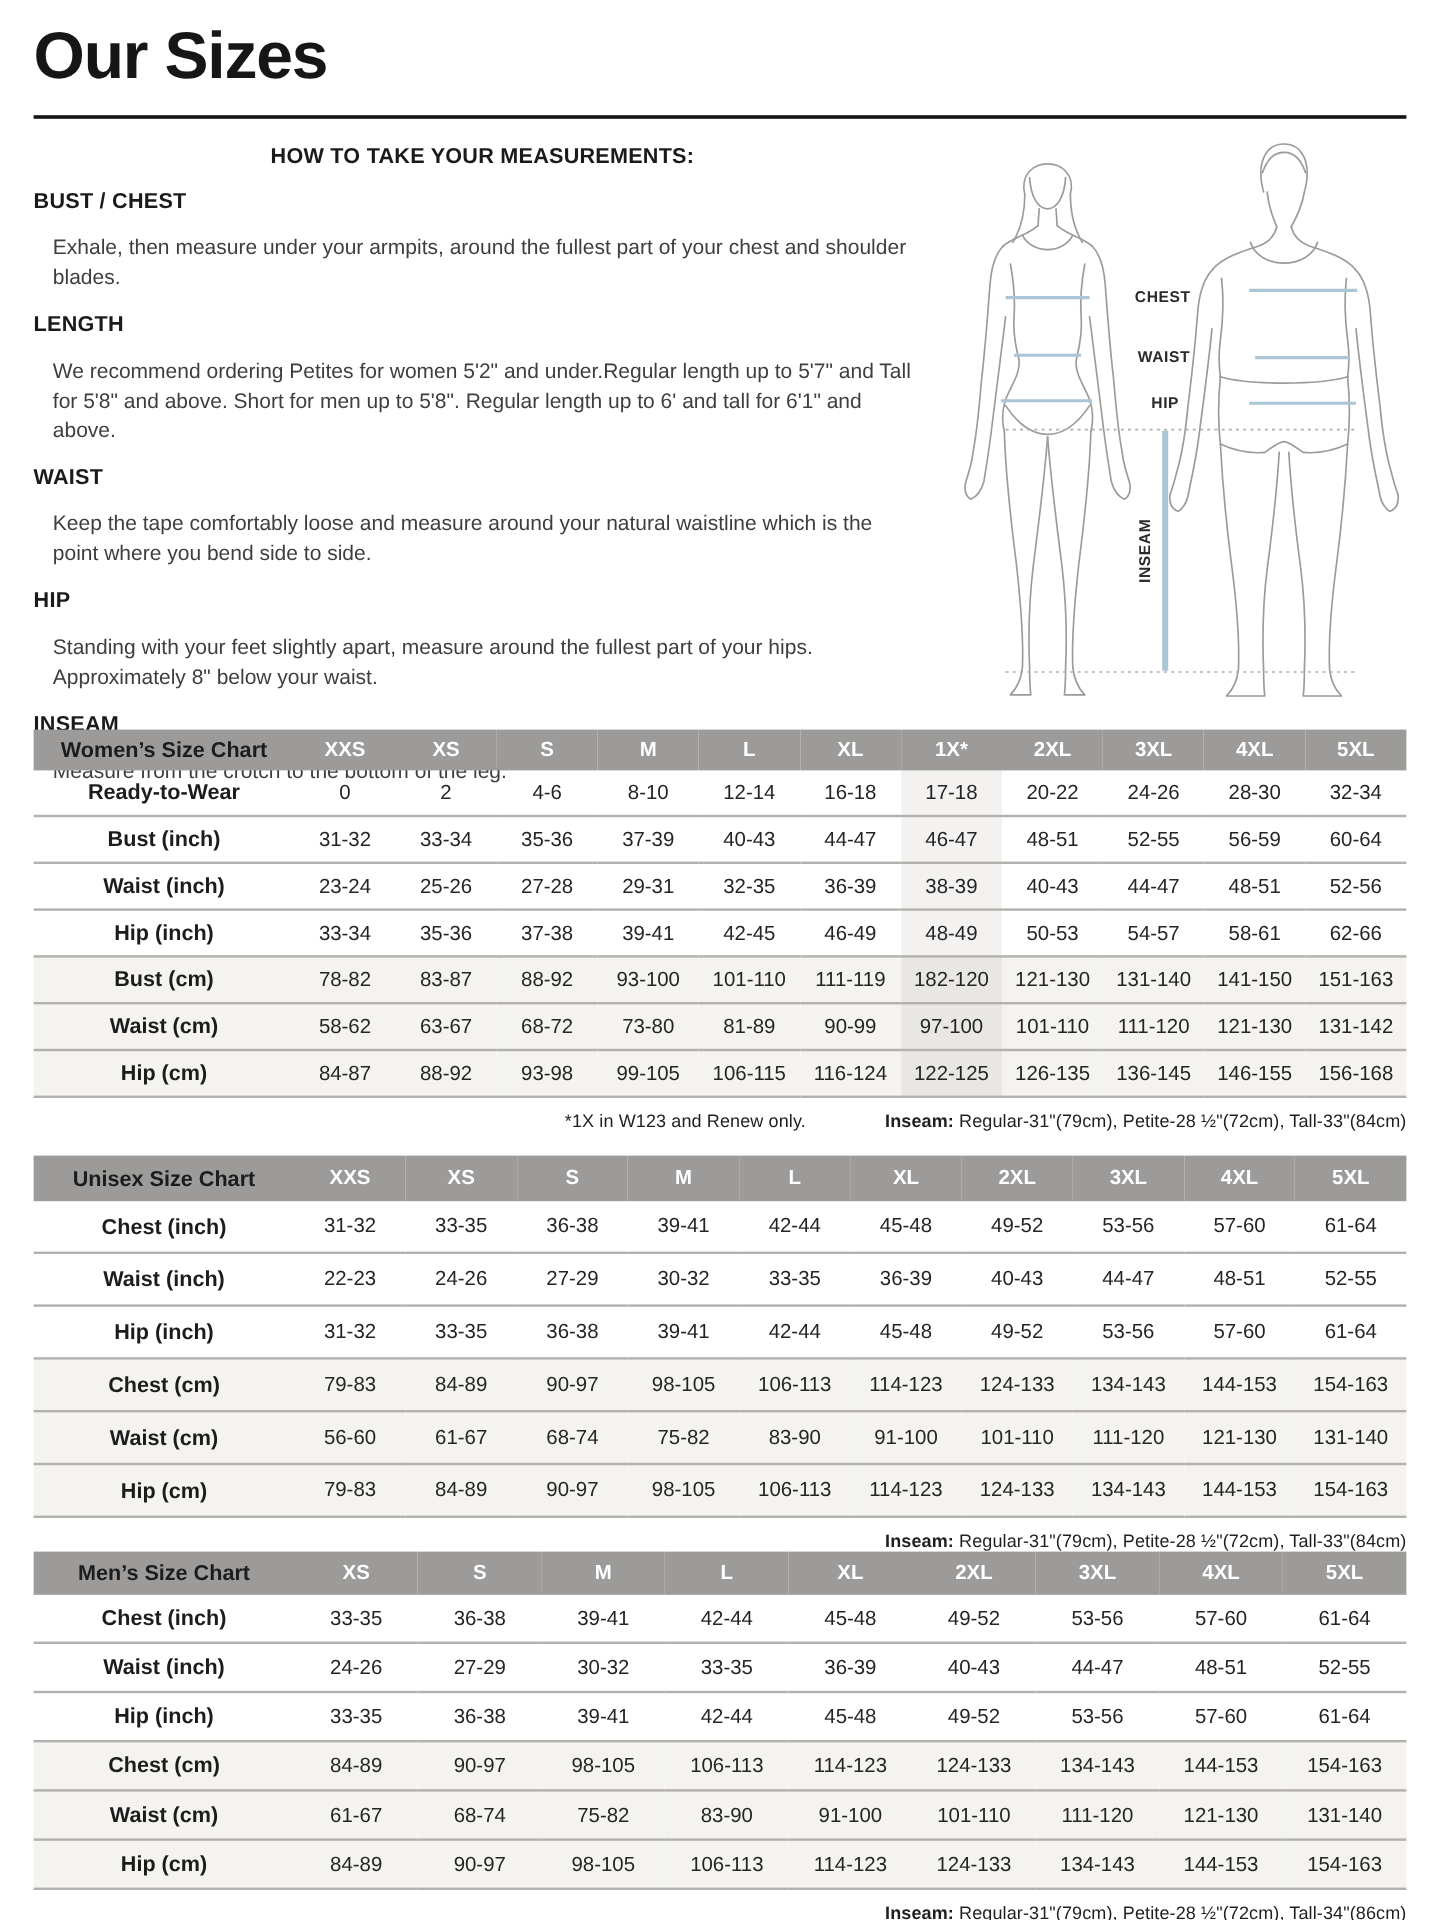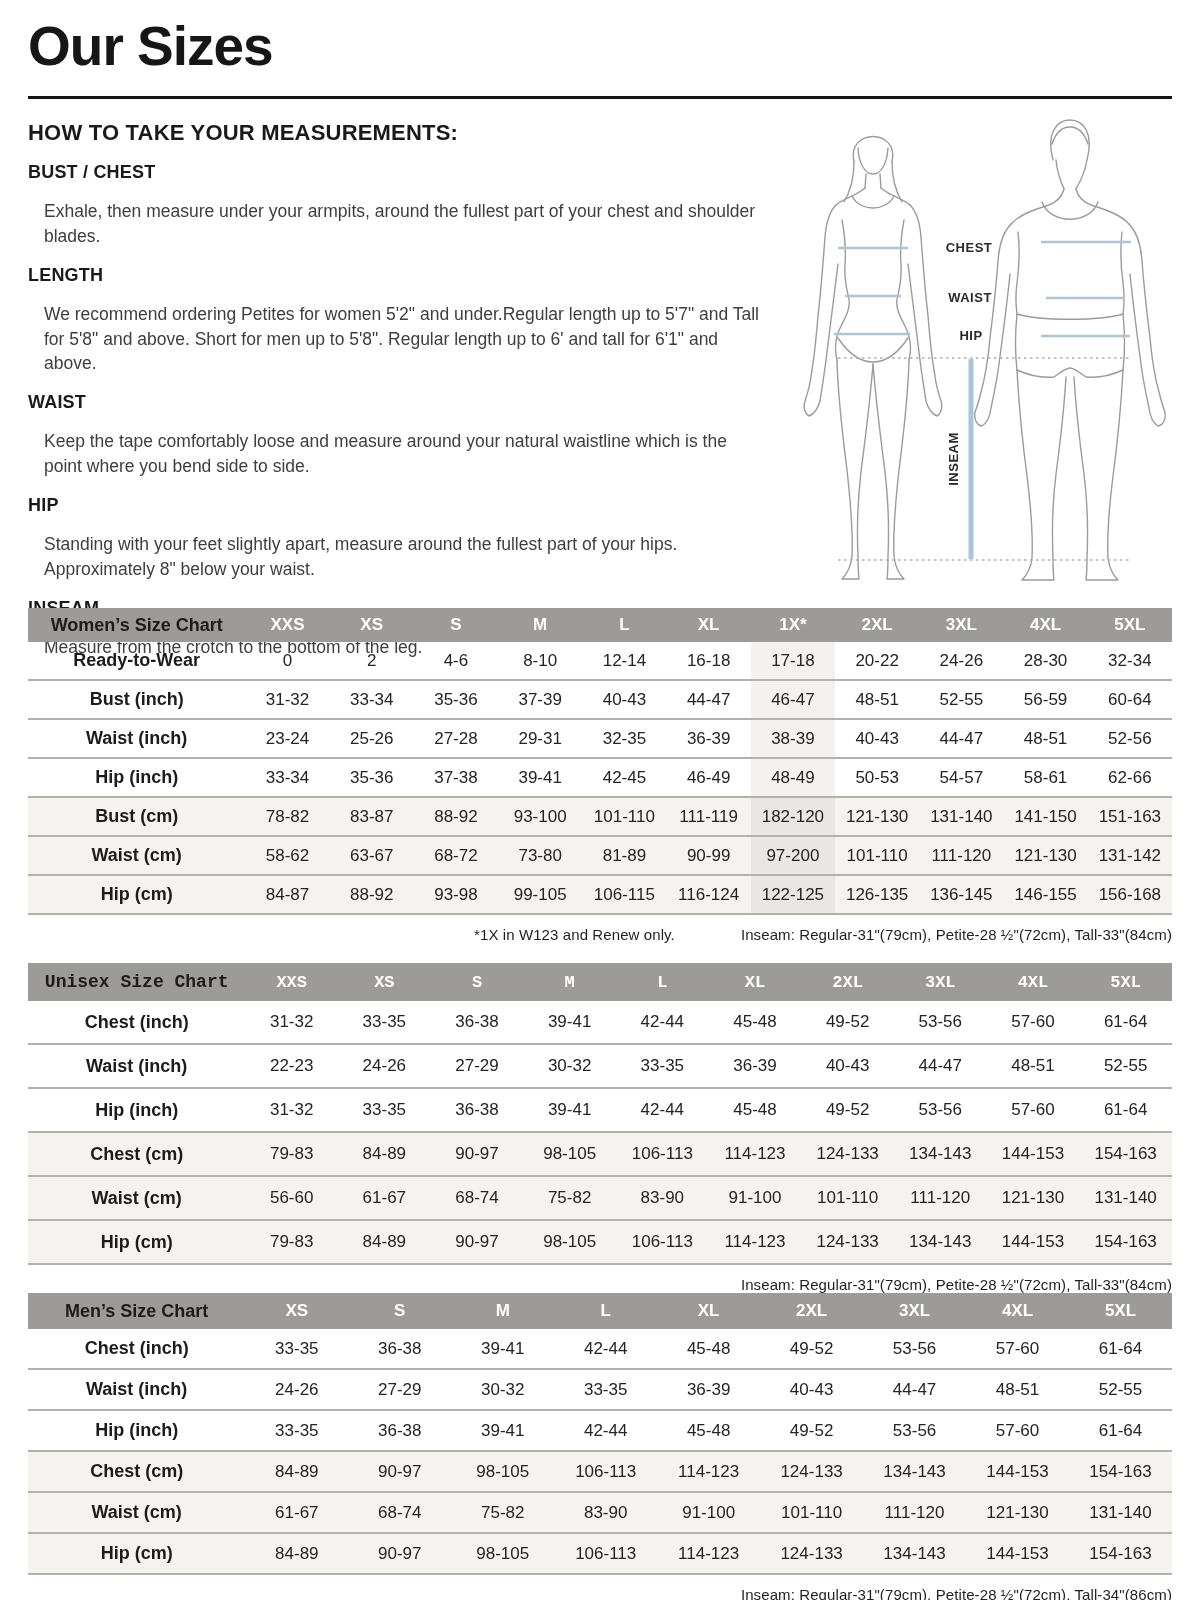--- a/index.html
+++ b/index.html
@@ -8,21 +8,21 @@
     font-family:"Liberation Sans","DejaVu Sans",sans-serif;color:#1e1e1e;
   }
   
   .page-title{
     position:absolute;left:28px;top:14px;margin:0;
     font-size:55px;font-weight:800;letter-spacing:-1px;color:#161616;
   }
   .title-rule{position:absolute;left:28px;right:28px;top:96px;height:3px;background:#141414;}
   
   .howto{position:absolute;left:28px;top:120px;width:748px;}
-  .howto h2{margin:0 0 10px 0;font-size:22px;font-weight:800;color:#1a1a1a;letter-spacing:.2px;}
+  .howto h2{margin:0 0 10px 0;font-size:18px;font-weight:800;color:#1a1a1a;letter-spacing:.2px;text-align:center;}
   .howto h3{margin:16px 0 5px 0;font-size:18px;font-weight:800;color:#1a1a1a;letter-spacing:.2px;}
   .howto p{margin:16px;font-size:17.5px;line-height:1.42;color:#3e3e3e;}
   
   .diagram{position:absolute;left:788px;top:108px;width:384px;height:480px;}
   .fig{fill:none;stroke:var(--figure,#9b9b9b);stroke-width:1.4;stroke-linecap:round;stroke-linejoin:round;}
   .mline{stroke:var(--accent_blue,#a9c5d6);stroke-width:2.6;}
   .inseam-line{stroke:var(--accent_blue,#a9c5d6);stroke-width:5;}
   .dotted{stroke:#b0b0b0;stroke-width:1.4;stroke-dasharray:2.5 3.5;}
   .diag-label{font-size:13px;font-weight:bold;fill:#2b2b2b;letter-spacing:.5px;}
   
@@ -33,35 +33,35 @@
   table.size-table{width:100%;border-collapse:collapse;table-layout:fixed;}
   table.size-table th,table.size-table td{
     text-align:center;vertical-align:middle;padding:0 2px;
     border-bottom:2px solid var(--line,#b3b1ae);
     font-size:17px;color:#242424;
   }
   table.size-table thead th{
     background:var(--header_bg,#9c9b99);color:#ffffff;font-weight:bold;border-bottom:none;
   }
   .sec-women thead th{height:34px;}
-  .sec-unisex thead th{height:38px;font-family:Liberation Mono, monospace;}
+  .sec-unisex thead th{height:38px;}
   .sec-men thead th{height:36px;}
   .sec-women tbody td{height:37px;}
   .sec-unisex tbody td{height:42px;}
   .sec-men tbody td{height:39px;}
   table.size-table .lbl{font-weight:bold;font-size:18px;color:#1c1c1c;}
   table.size-table tbody tr.shaded td{background:var(--row_shade,#f4f3f0);}
   table.size-table tbody td.hl{background:rgba(96,84,58,0.08);}
   table.size-table tbody tr.shaded td.hl{background:#e9e7e3;}
   
   .footnote{
     display:flex;justify-content:flex-end;gap:66px;margin-top:11px;
     font-size:15px;color:#1f1f1f;letter-spacing:.1px;
   }
-  .footnote b{font-weight:400;margin-top:36px;}
+  .footnote b{font-weight:700;margin-top:36px;}
 </style>
 </head>
 <body>
 
 <div class="page">
 
   <h1 class="page-title">Our Sizes</h1>
   <div class="title-rule"></div>
 
   <div class="howto">
@@ -251,21 +251,21 @@
               <td>151-163</td>
             </tr>
             <tr class="shaded">
               <td class="lbl">Waist (cm)</td>
               <td>58-62</td>
               <td>63-67</td>
               <td>68-72</td>
               <td>73-80</td>
               <td>81-89</td>
               <td>90-99</td>
-              <td class="hl">97-200</td>
+              <td class="hl">97-100</td>
               <td>101-110</td>
               <td>111-120</td>
               <td>121-130</td>
               <td>131-142</td>
             </tr>
             <tr class="shaded">
               <td class="lbl">Hip (cm)</td>
               <td>84-87</td>
               <td>88-92</td>
               <td>93-98</td>

